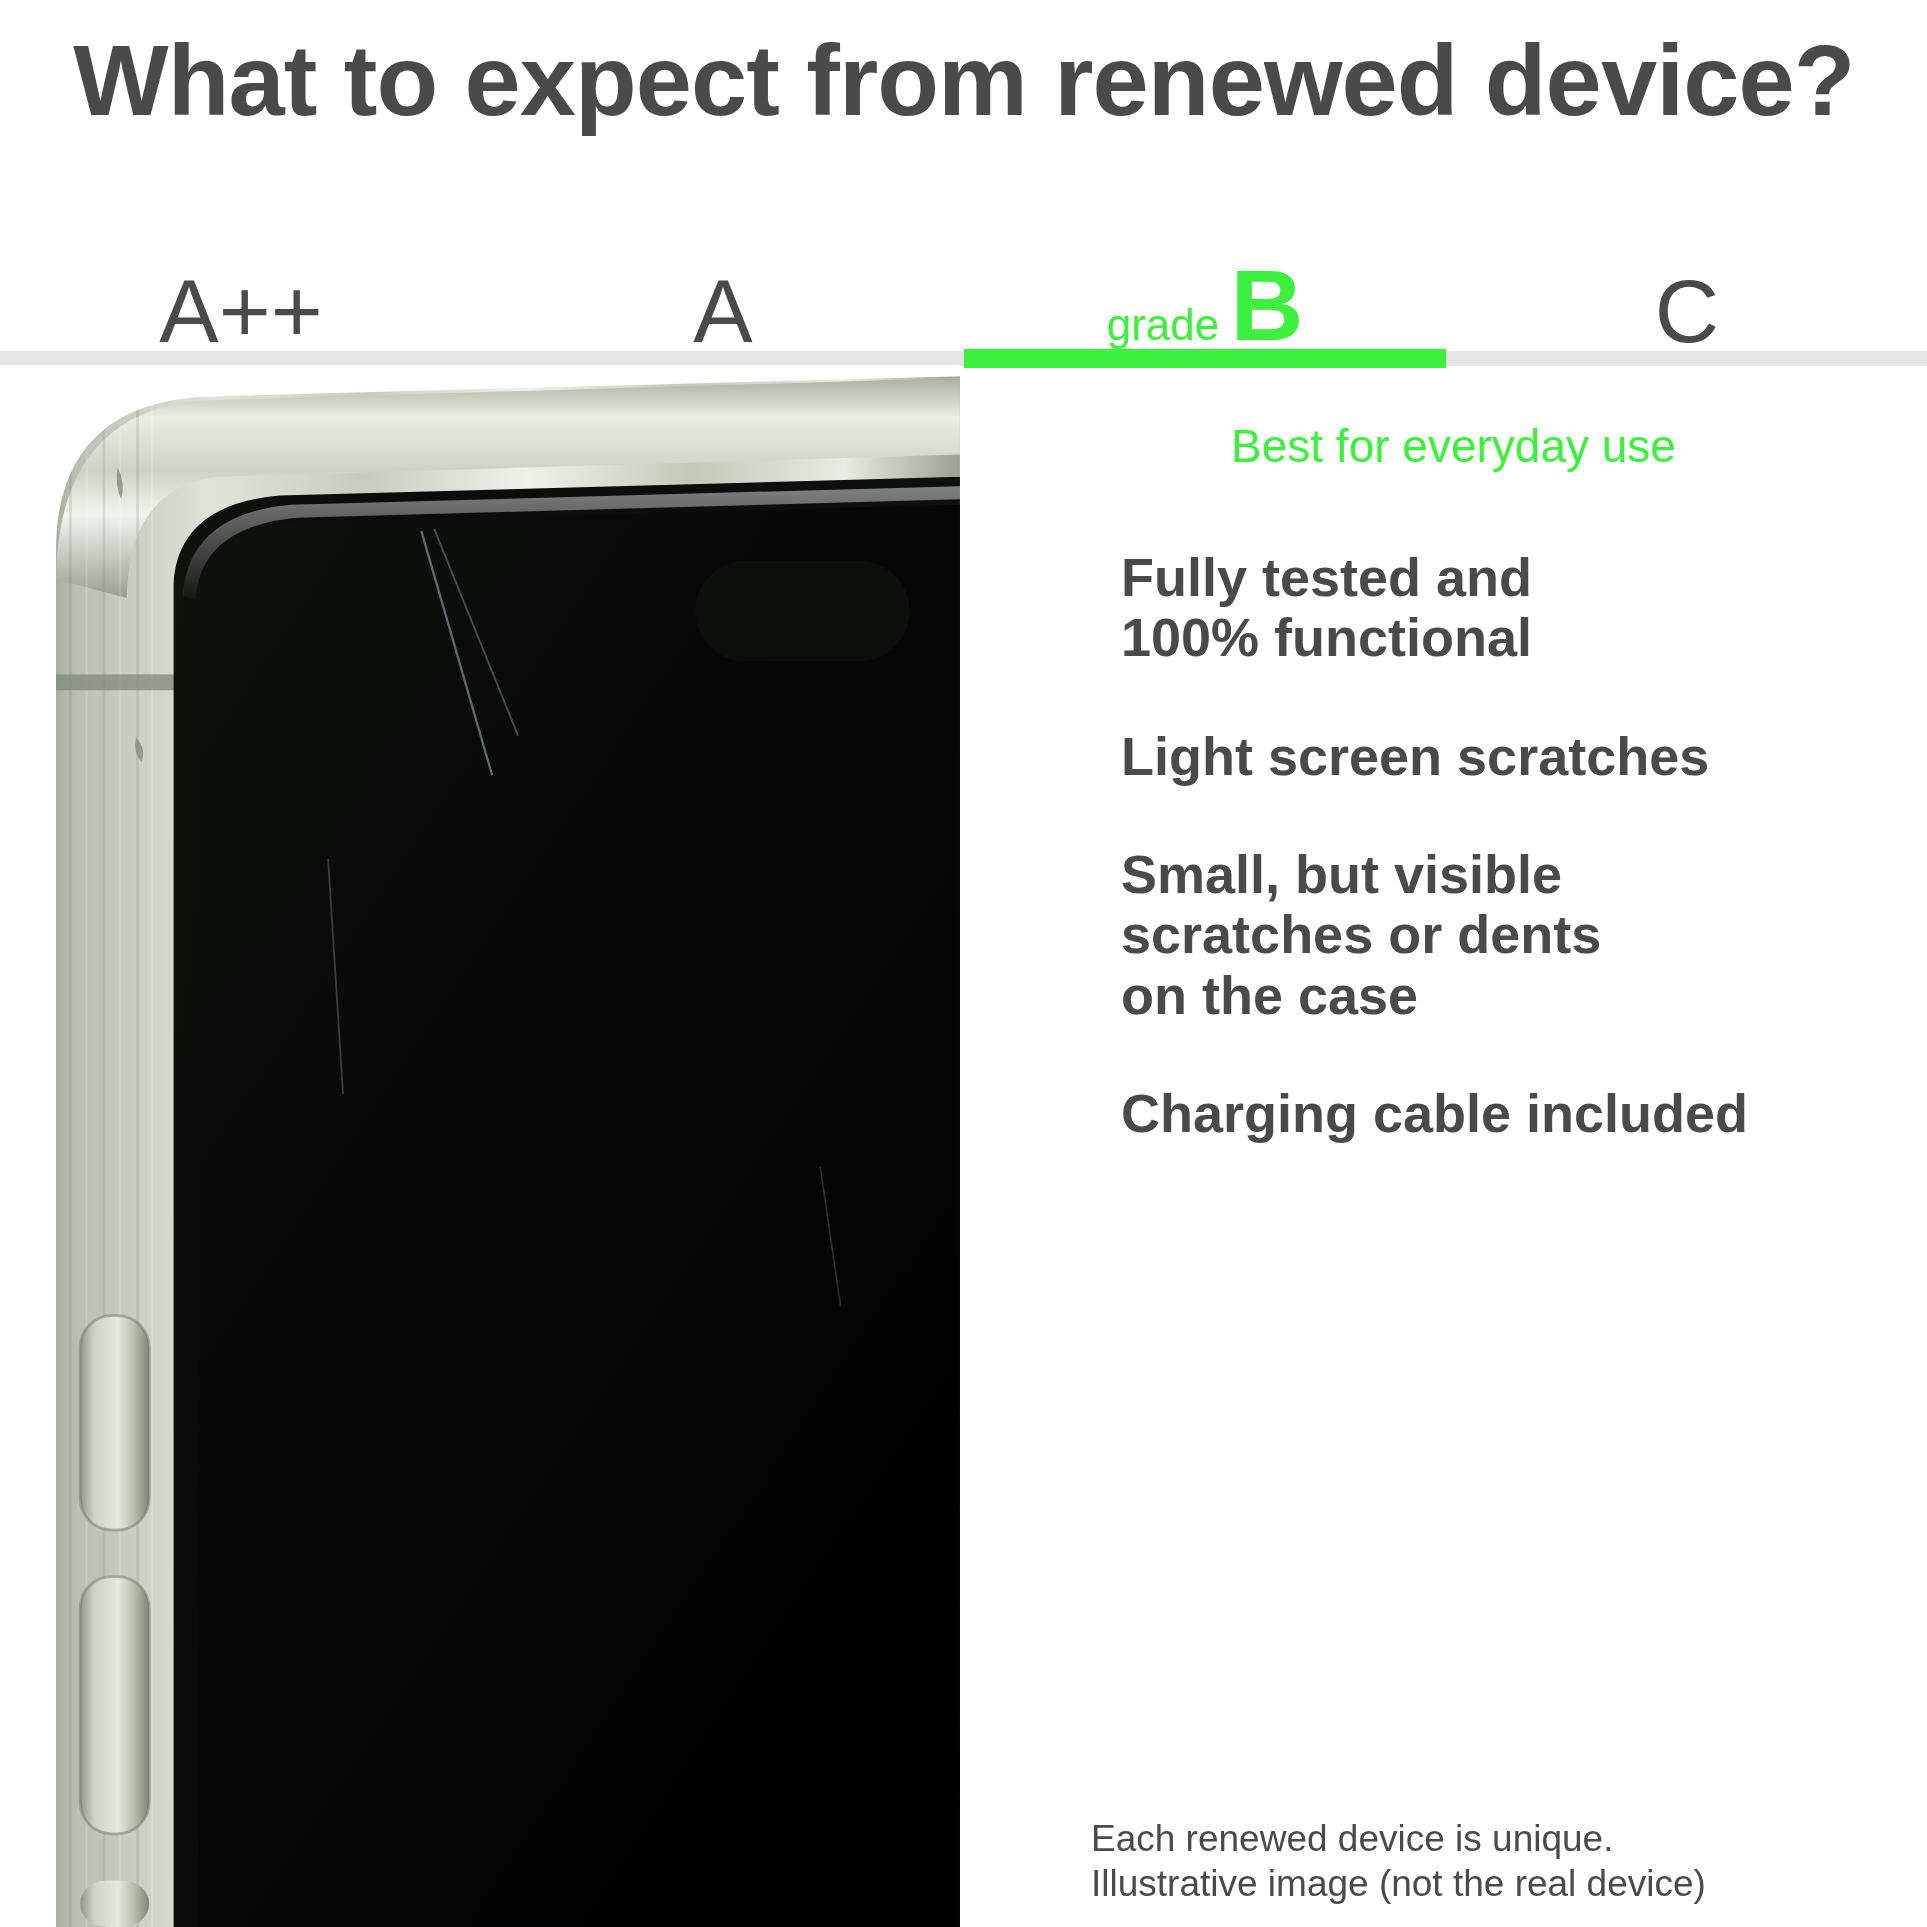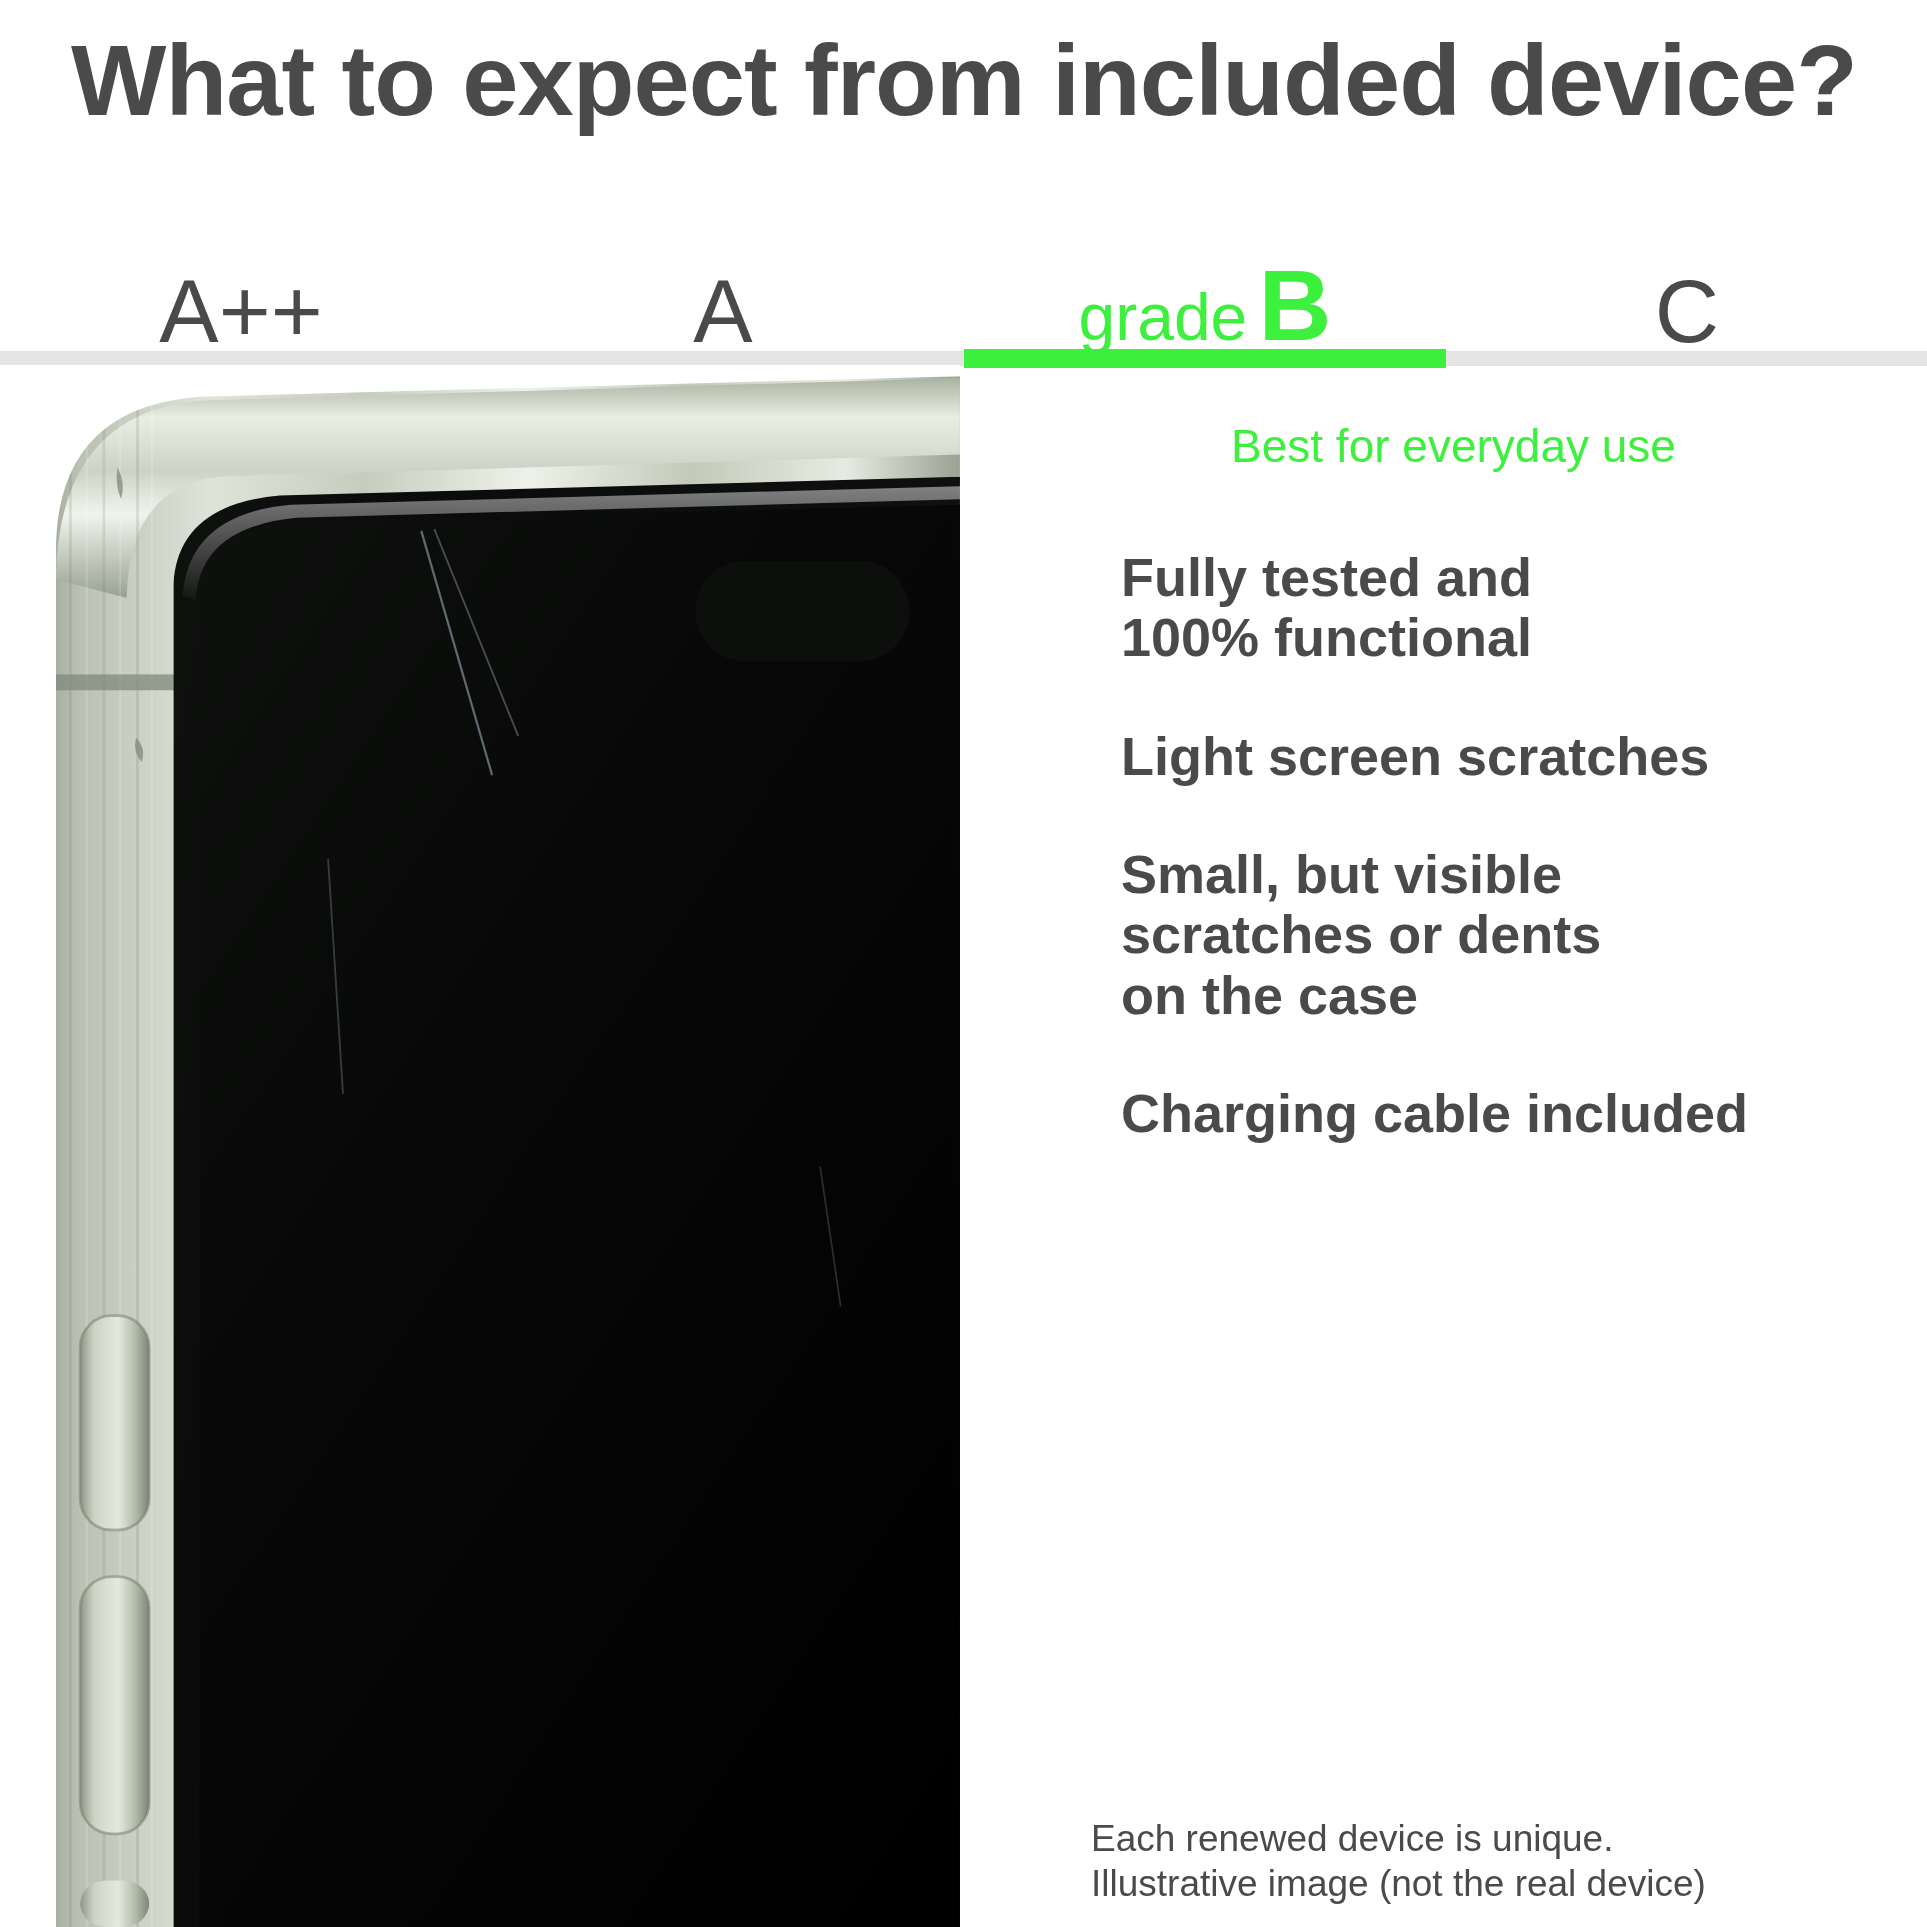--- a/index.html
+++ b/index.html
@@ -59,21 +59,21 @@
     color: #4a4a4a;
     font-weight: normal;
     display: flex;
     align-items: baseline;
     white-space: nowrap;
   }
   .tab.active .tab-label {
     color: #3ef03e;
   }
   .tab-prefix {
-    font-size: 66px;
+    font-size: 44px;
     margin-right: 11.2px;
     line-height: 1;
   }
   .tab-grade {
     font-size: 101px;
     font-weight: bold;
     line-height: 1;
   }
   .tabs-rule {
     position: absolute;
@@ -157,21 +157,21 @@
     line-height: 1.22;
     font-weight: normal;
     color: #4a4a4a;
   }
 </style>
 </head>
 <body>
 
 <div class="page">
 
-  <div class="title">What to expect from included device?</div>
+  <div class="title">What to expect from renewed device?</div>
 
   <div class="tabs">
 
     <div class="tab">
       <span class="tab-label">A++</span>
     </div>
 
     <div class="tab">
       <span class="tab-label">A</span>
     </div>

